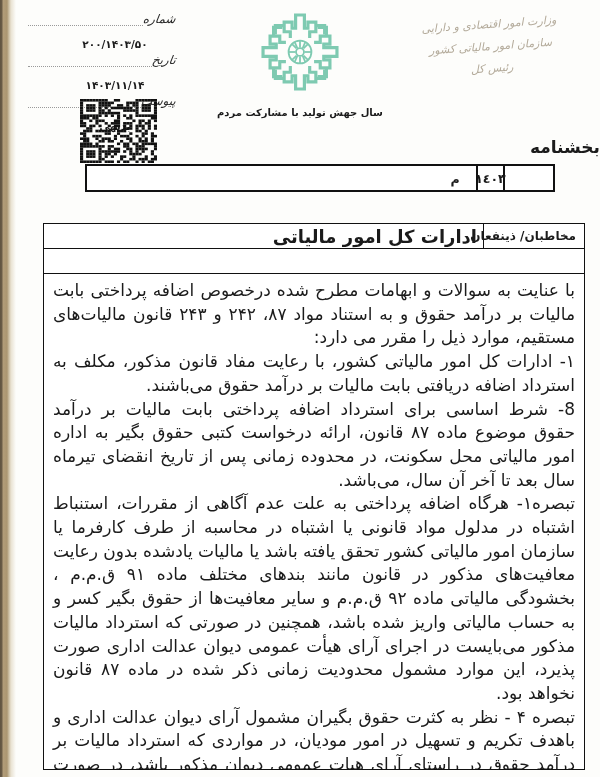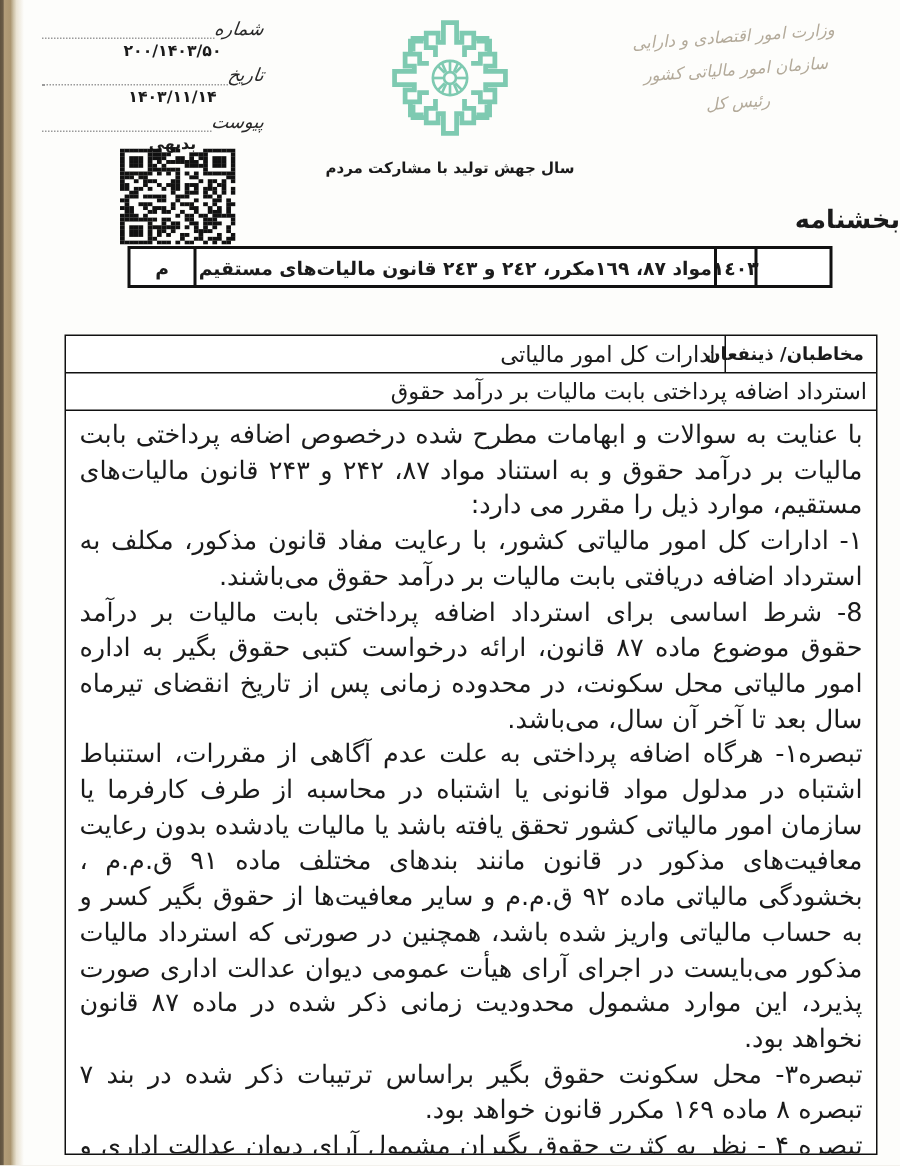--- a/index.html
+++ b/index.html
@@ -27,21 +27,21 @@
   .logo svg { width:100%; height:100%; }
   
   .meta-block { position:absolute; left:26px; top:12px; width:152px; }
   .meta-row { margin-bottom:3px; }
   .meta-top { display:flex; align-items:flex-end; }
   .meta-label {
     font-size:12px; color:#2a2a2a; font-style:italic;
     display:inline-block; transform:skewX(-8deg); padding-right:2px;
   }
   .meta-dots { flex:1; border-bottom:1px dotted #9a9a9a; height:13px; margin-left:2px; }
-  .meta-value { text-align:center; padding-left:26px; font-weight:bold; font-size:10.5px; margin-top:2px; }
+  .meta-value { text-align:center; padding-left:26px; font-weight:bold; font-size:10.5px; margin-top:12px; }
   
   .qr { position:absolute; left:80px; top:99px; width:77px; height:64px; }
   .qr svg { width:100%; height:100%; display:block; }
   
   .slogan { position:absolute; left:0; right:0; top:107px; text-align:center; font-weight:bold; font-size:10px; }
   .doc-type { position:absolute; left:0; right:0; top:137px; text-align:right; font-weight:bold; font-size:17px; }
   
   .banner-table {
     position:absolute; left:85px; top:164px; width:470px; height:28px;
     display:flex; border:2px solid #111; background:#fff;
@@ -59,21 +59,21 @@
   .main-table {
     position:absolute; left:43px; top:223px; width:542px; height:547px;
     border:1.5px solid #111; background:#fff; display:flex; flex-direction:column;
   }
   .info-row { display:flex; border-bottom:1.5px solid #111; height:25px; }
   .info-label {
     width:101px; border-left:1.5px solid #111; font-weight:bold; font-size:12px;
     display:flex; align-items:center; padding:0 8px; white-space:nowrap;
   }
   .info-value {
-    flex:1; font-weight:normal; font-size:15px;
+    flex:1; font-weight:bold; font-size:18px;
     display:flex; align-items:center; padding:0 6px;
   }
   .body-cell {
     flex:1; padding:5px 9px 0 9px; font-size:17px; line-height:23.7px;
     text-align:justify; text-justify:inter-word; overflow:hidden;
   }
   .body-p { margin:0; }
 </style>
 </head>
 <body>
@@ -489,34 +489,31 @@
         <rect x="23" y="24" width="1.02" height="1.02" fill="#111"></rect>
       </svg>
   </div>
 
   <div class="slogan">سال جهش تولید با مشارکت مردم</div>
   <div class="doc-type">بخشنامه</div>
 
   <div class="banner-table">
     <div class="cell cell-empty"></div>
     <div class="cell cell-year">١٤٠٣</div>
-    <div class="cell cell-subject">مواد ٨٧، ١٦٩مکرر، ٢٤٢ و ٢٤٣ قانون مالیات‌های مستقیم</div>
     <div class="cell cell-code">م</div>
   </div>
 
   <div class="main-table">
     <div class="info-row">
       <div class="info-label">مخاطبان/ ذینفعان</div>
       <div class="info-value">ادارات کل امور مالیاتی</div>
     </div>
     <div class="info-row">
-      <div class="info-value">استرداد اضافه پرداختی بابت مالیات بر درآمد حقوق</div>
     </div>
     <div class="body-cell">
         <p class="body-p">با عنایت به سوالات و ابهامات مطرح شده درخصوص اضافه پرداختی بابت مالیات بر درآمد حقوق و به استناد مواد ۸۷، ۲۴۲ و ۲۴۳ قانون مالیات‌های مستقیم، موارد ذیل را مقرر می دارد:</p>
         <p class="body-p">۱- ادارات کل امور مالیاتی کشور، با رعایت مفاد قانون مذکور، مکلف به استرداد اضافه دریافتی بابت مالیات بر درآمد حقوق می‌باشند.</p>
         <p class="body-p">8- شرط اساسی برای استرداد اضافه پرداختی بابت مالیات بر درآمد حقوق موضوع ماده ۸۷ قانون، ارائه درخواست کتبی حقوق بگیر به اداره امور مالیاتی محل سکونت، در محدوده زمانی پس از تاریخ انقضای تیرماه سال بعد تا آخر آن سال، می‌باشد.</p>
         <p class="body-p">تبصره۱- هرگاه اضافه پرداختی به علت عدم آگاهی از مقررات، استنباط اشتباه در مدلول مواد قانونی یا اشتباه در محاسبه از طرف کارفرما یا سازمان امور مالیاتی کشور تحقق یافته باشد یا مالیات یادشده بدون رعایت معافیت‌های مذکور در قانون مانند بندهای مختلف ماده ۹۱ ق.م.م ، بخشودگی مالیاتی ماده ۹۲ ق.م.م و سایر معافیت‌ها از حقوق بگیر کسر و به حساب مالیاتی واریز شده باشد، همچنین در صورتی که استرداد مالیات مذکور می‌بایست در اجرای آرای هیأت عمومی دیوان عدالت اداری صورت پذیرد، این موارد مشمول محدودیت زمانی ذکر شده در ماده ۸۷ قانون نخواهد بود.</p>
-        <p class="body-p">تبصره۳- محل سکونت حقوق بگیر براساس ترتیبات ذکر شده در بند ۷ تبصره ۸ ماده ۱۶۹ مکرر قانون خواهد بود.</p>
         <p class="body-p">تبصره ۴ - نظر به کثرت حقوق بگیران مشمول آرای دیوان عدالت اداری و باهدف تکریم و تسهیل در امور مودیان، در مواردی که استرداد مالیات بر درآمد حقوق در راستای آرای هیات عمومی دیوان مذکور باشد، در صورت وجود استمرار رابطه استخدامی شخص حقوق بگیر و کارفرما، بنا به درخواست کارفرما، مراجعه حضوری شخص حقوق بگیر نیاز نبوده و استرداد مربوطه در سامانه مالیات بر حقوق به صورت خودکار و از محل مالیات متعلق به همان حقوق بگیر انجام‌خواهد شد. بدیهی است مفاد این تبصره مانع مراجعه حضوری و درخواست استرداد توسط حقوق بگیر نخواهد بود و در صورت ارائه توامان درخواست پرداخت کننده حقوق و حقوق بگیر، استرداد براساس درخواست حقوق بگیر صورت خواهد پذیرفت.</p>
       </div>
   </div>
 </div>
 
 </body></html>

